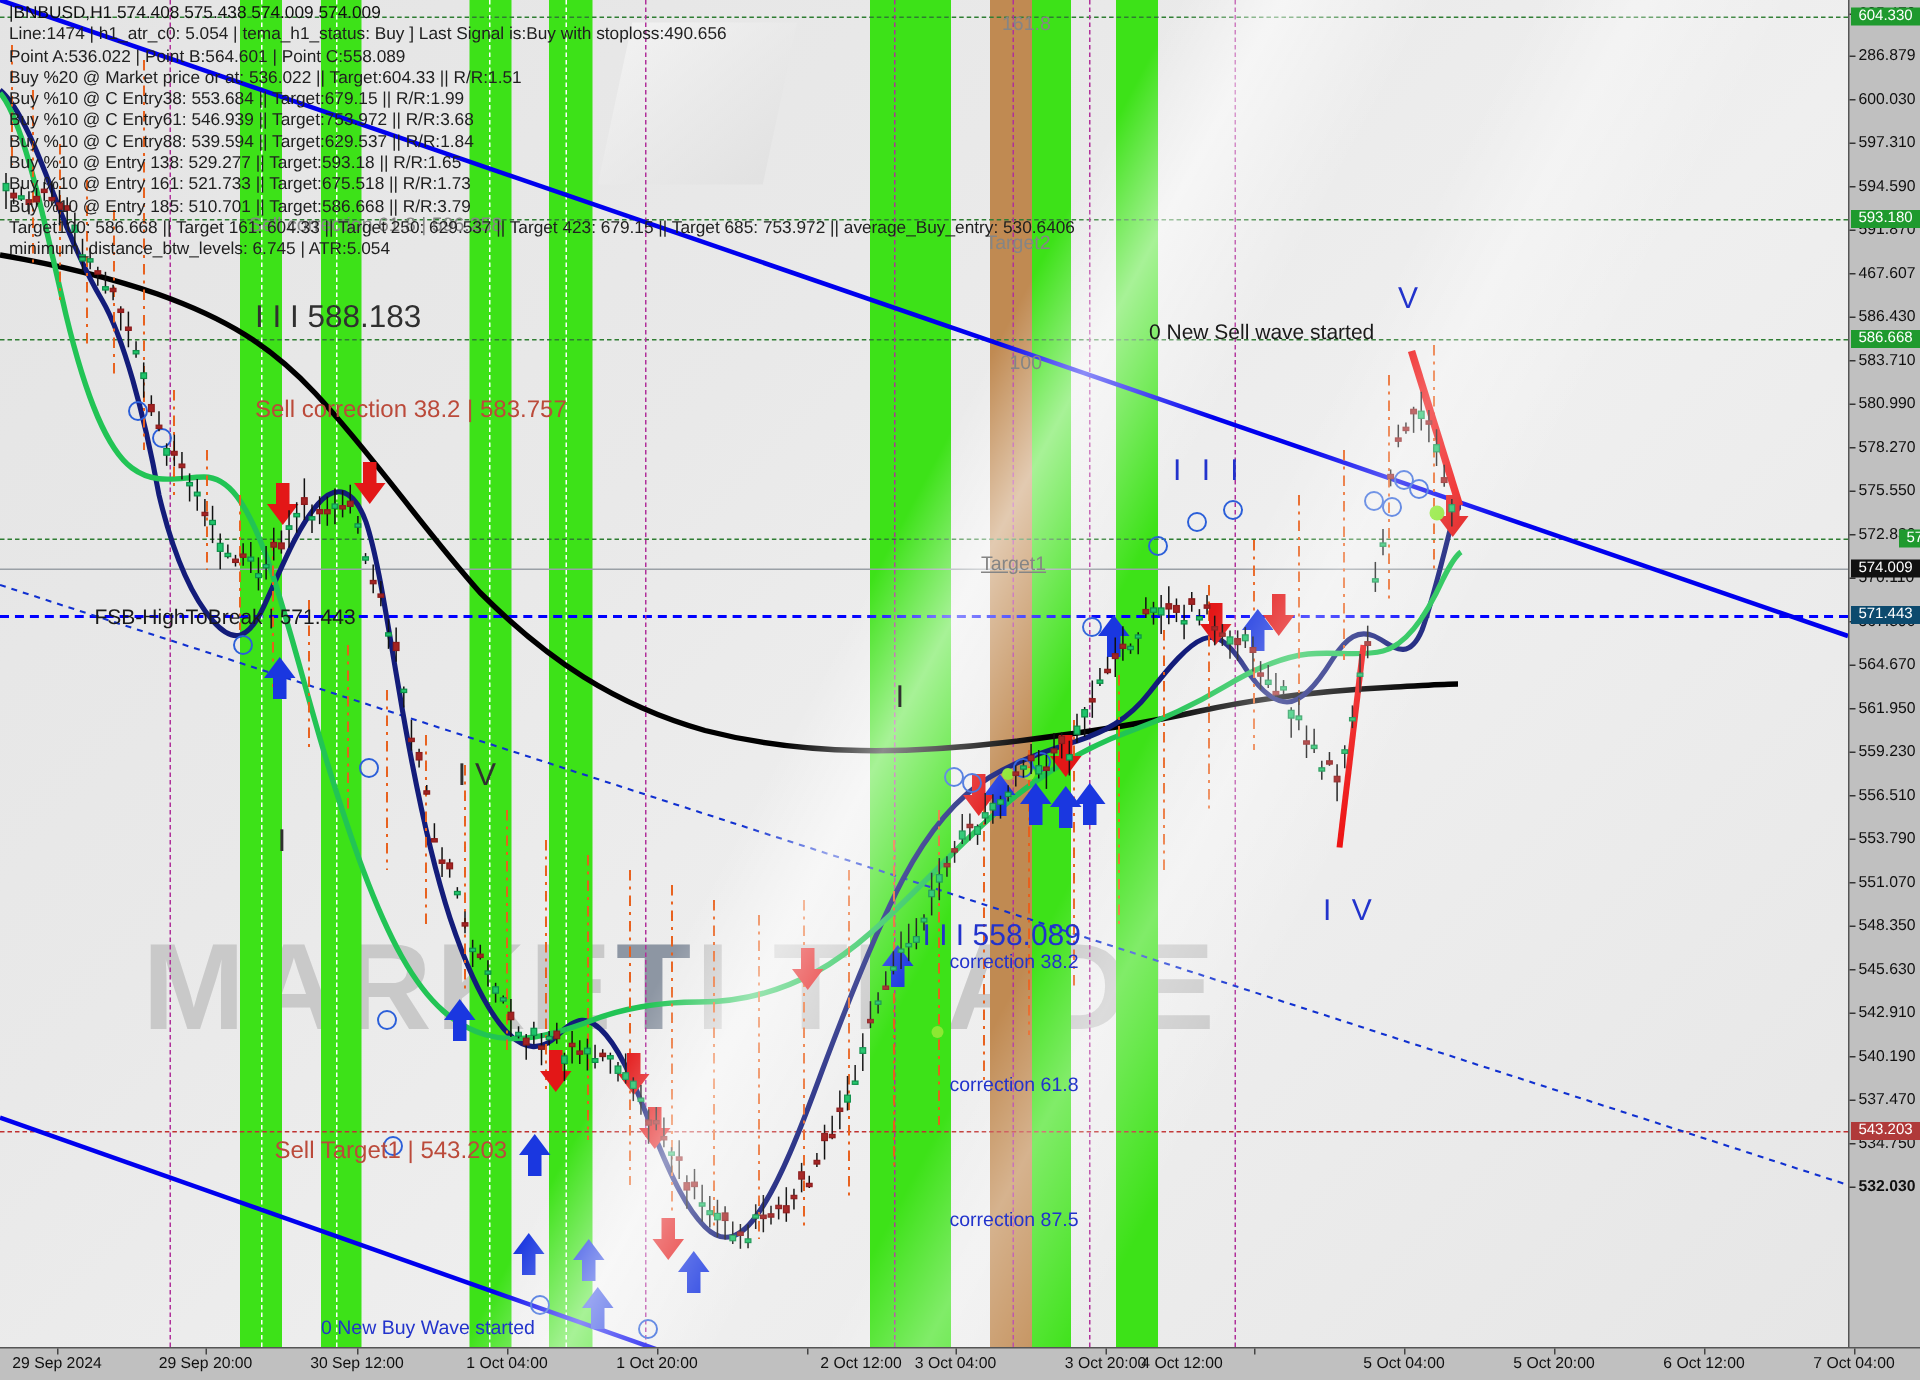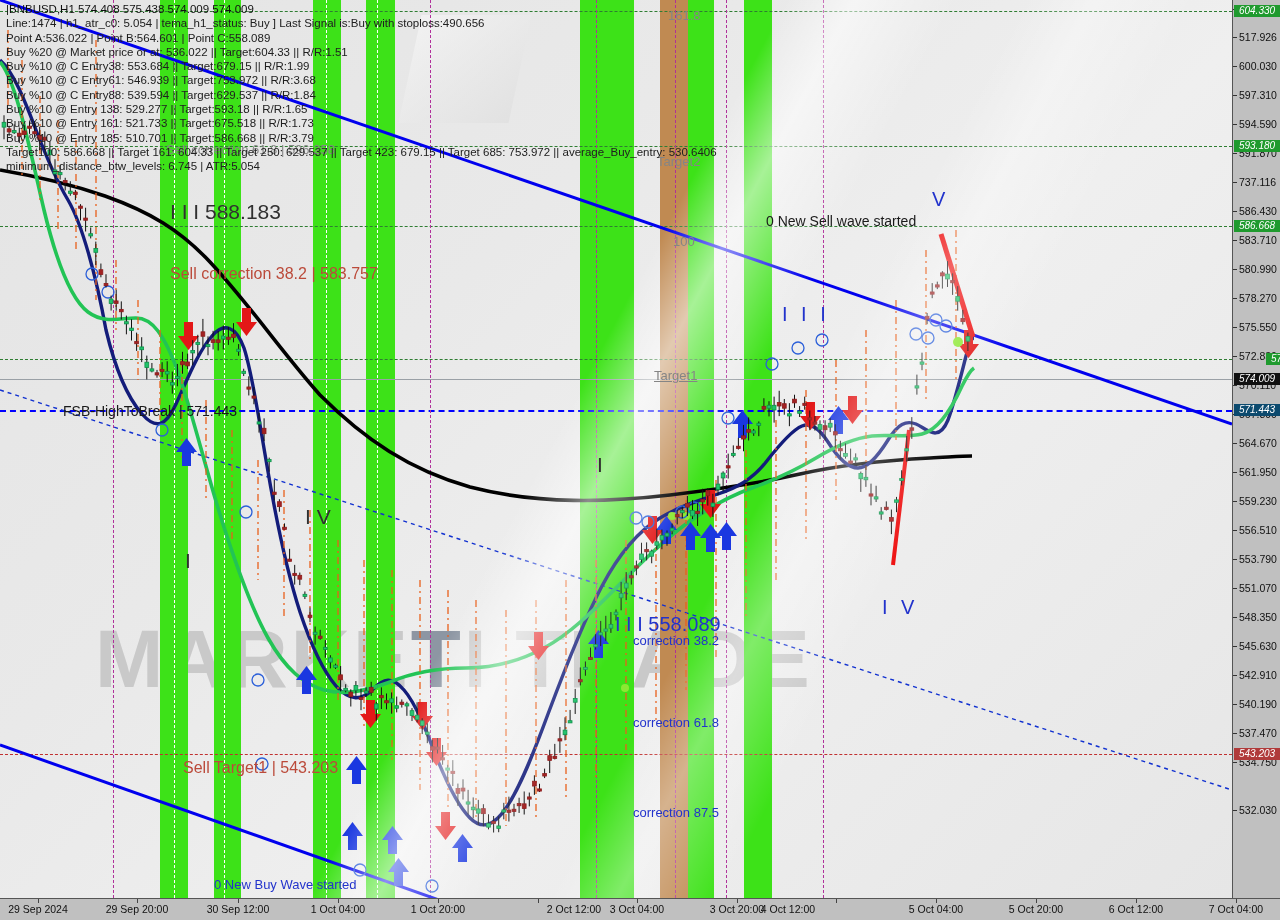--- a/index.html
+++ b/index.html
@@ -51,21 +51,21 @@
   .lbl.red{color:#bb4a3a;font-size:16px;}
   .lbl.wave{color:#2233cc;font-size:20px;letter-spacing:4px;}
 
   
   #pscale{position:absolute;left:1232px;top:0;width:48px;height:898px;background:#c0c0c0;
           border-left:1px solid #555;}
   .ptick{position:absolute;left:0;width:48px;height:13px;font-size:10.5px;color:#101010;}
   .ptick i{position:absolute;left:0;top:6px;width:4px;height:0;border-top:1px solid #333;}
   .ptick span{position:absolute;left:6px;top:0;}
   .plabel{position:absolute;left:1px;width:46px;height:12px;font-size:10px;line-height:12px;
-          color:#fff;text-align:center;z-index:6;font-style:italic;}
+          color:#fff;text-align:center;z-index:6;}
   .plabel.green{background:#1f9a2e;}
   .plabel.black{background:#101010;}
   .plabel.blue{background:#0c4a6e;}
   .plabel.red{background:#b03a3a;}
 
   
   #tscale{position:absolute;left:0;top:898px;width:1280px;height:22px;background:#c0c0c0;
           border-top:1px solid #555;}
   .ttick{position:absolute;top:4px;font-size:10.5px;color:#101010;white-space:nowrap;transform:translateX(-50%);}
   .tmark{position:absolute;top:0;width:0;height:4px;border-left:1px solid #444;}
@@ -641,41 +641,41 @@
       </div>
   </div>
 
   <div id="pscale">
       <div class="ptick" style="top: 3px;">
         <i></i>
         <span>605.470</span>
       </div>
       <div class="ptick" style="top: 31px;">
         <i></i>
-        <span>517.926</span>
+        <span>286.879</span>
       </div>
       <div class="ptick" style="top: 60px;">
         <i></i>
         <span>600.030</span>
       </div>
       <div class="ptick" style="top: 89px;">
         <i></i>
         <span>597.310</span>
       </div>
       <div class="ptick" style="top: 118px;">
         <i></i>
         <span>594.590</span>
       </div>
       <div class="ptick" style="top: 147px;">
         <i></i>
         <span>591.870</span>
       </div>
       <div class="ptick" style="top: 176px;">
         <i></i>
-        <span>737.116</span>
+        <span>467.607</span>
       </div>
       <div class="ptick" style="top: 205px;">
         <i></i>
         <span>586.430</span>
       </div>
       <div class="ptick" style="top: 234px;">
         <i></i>
         <span>583.710</span>
       </div>
       <div class="ptick" style="top: 263px;">
@@ -743,21 +743,21 @@
         <span>540.190</span>
       </div>
       <div class="ptick" style="top: 727px;">
         <i></i>
         <span>537.470</span>
       </div>
       <div class="ptick" style="top: 756px;">
         <i></i>
         <span>534.750</span>
       </div>
-      <div class="ptick" style="top: 804px;">
+      <div class="ptick" style="top: 785px; font-weight: bold;">
         <i></i>
         <span>532.030</span>
       </div>
       <div class="plabel green" style="top: 5px;">604.330</div>
       <div class="plabel green" style="top: 140px;">593.180</div>
       <div class="plabel green" style="top: 220px;">586.668</div>
       <div class="plabel green" style="top: 353px; margin-left: 32px;">575.518</div>
       <div class="plabel black" style="top: 373px;">574.009</div>
       <div class="plabel blue" style="top: 404px;">571.443</div>
       <div class="plabel red" style="top: 748px;">543.203</div>

